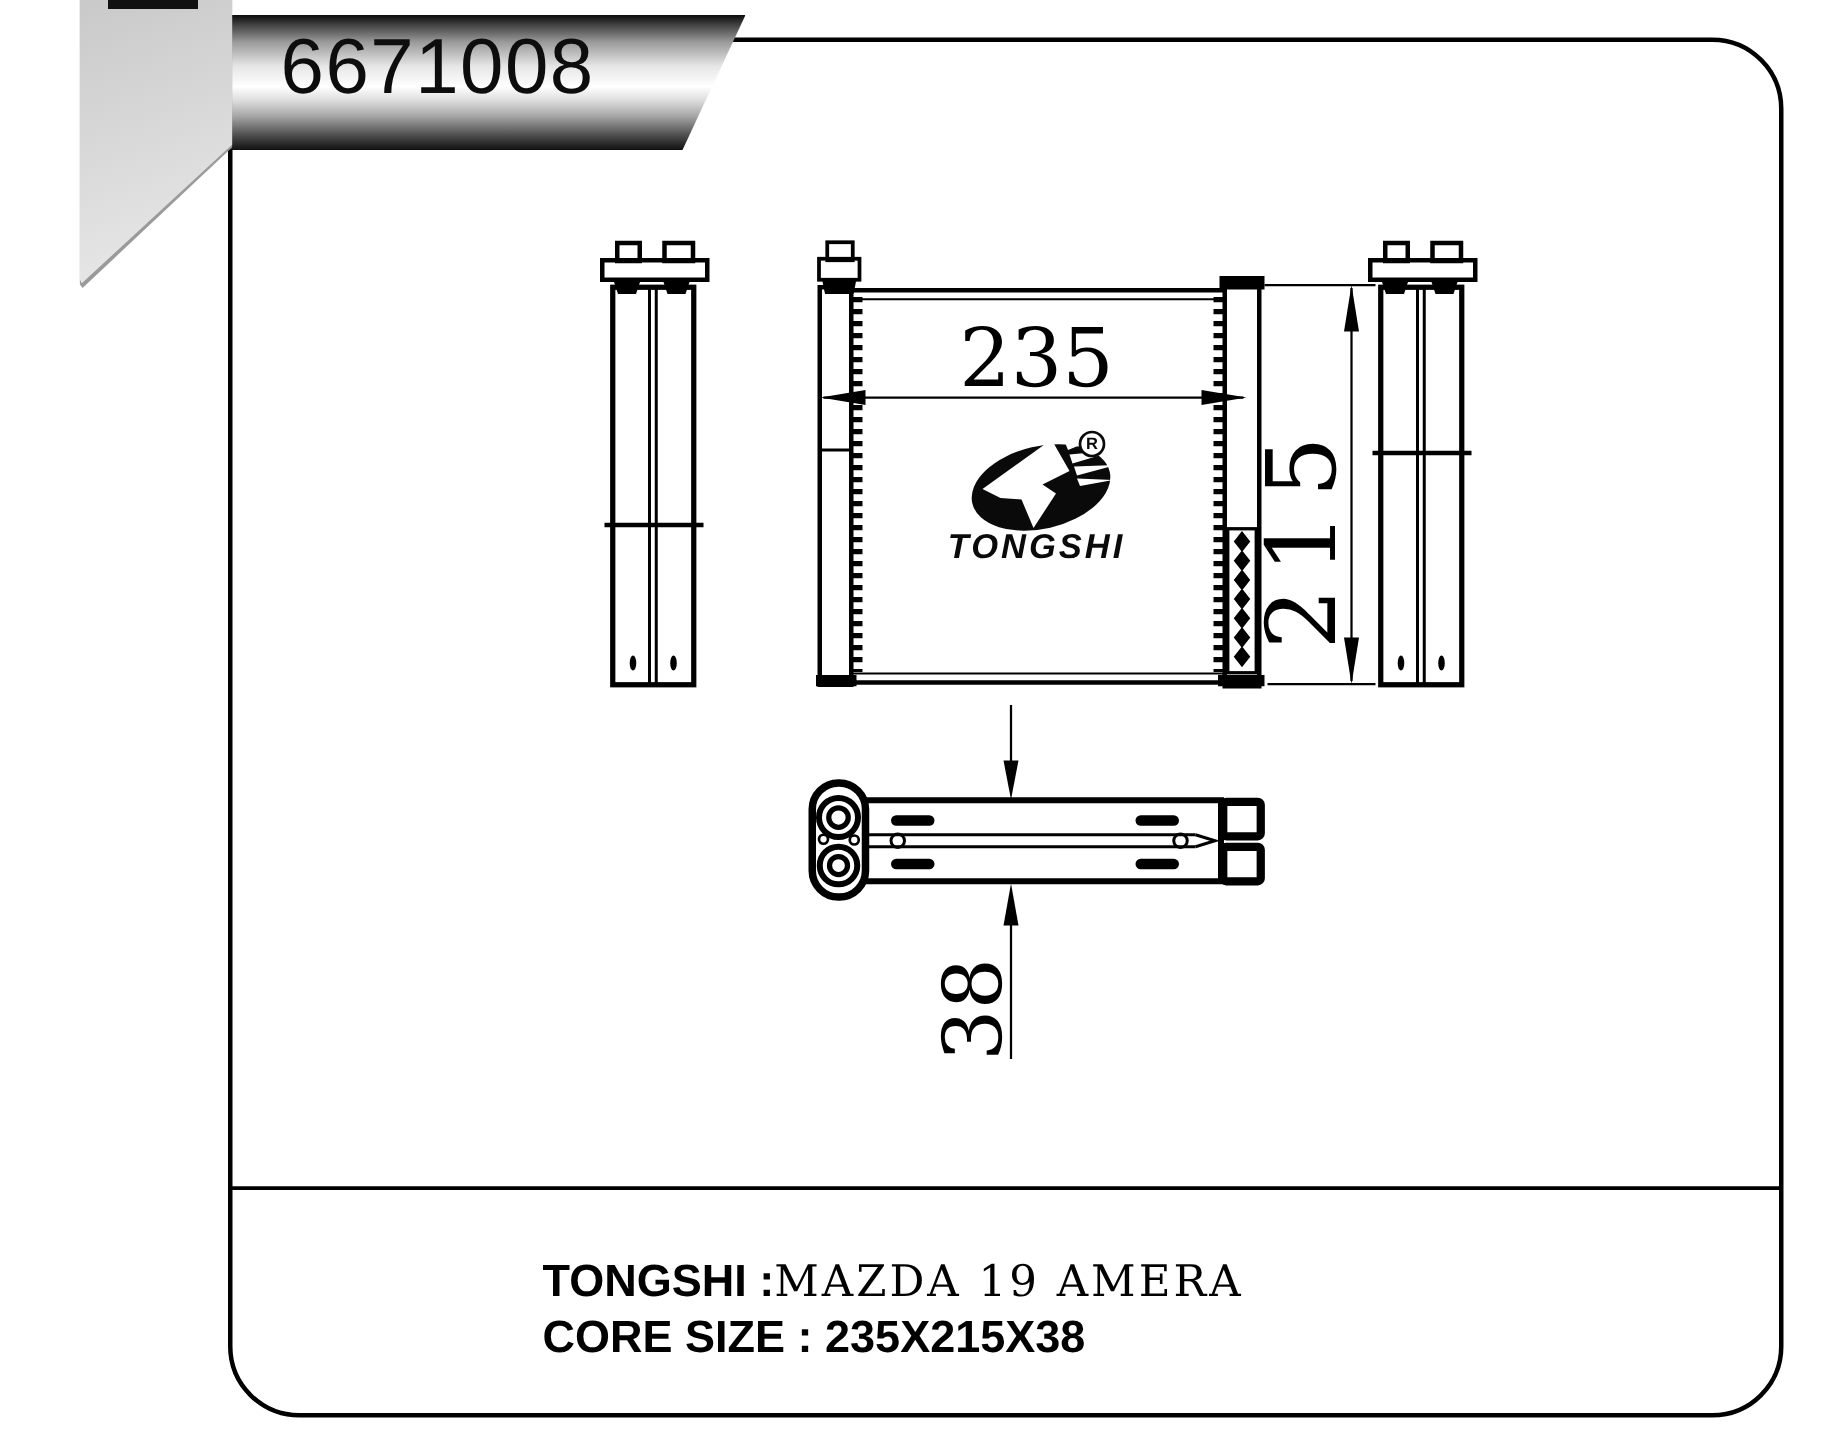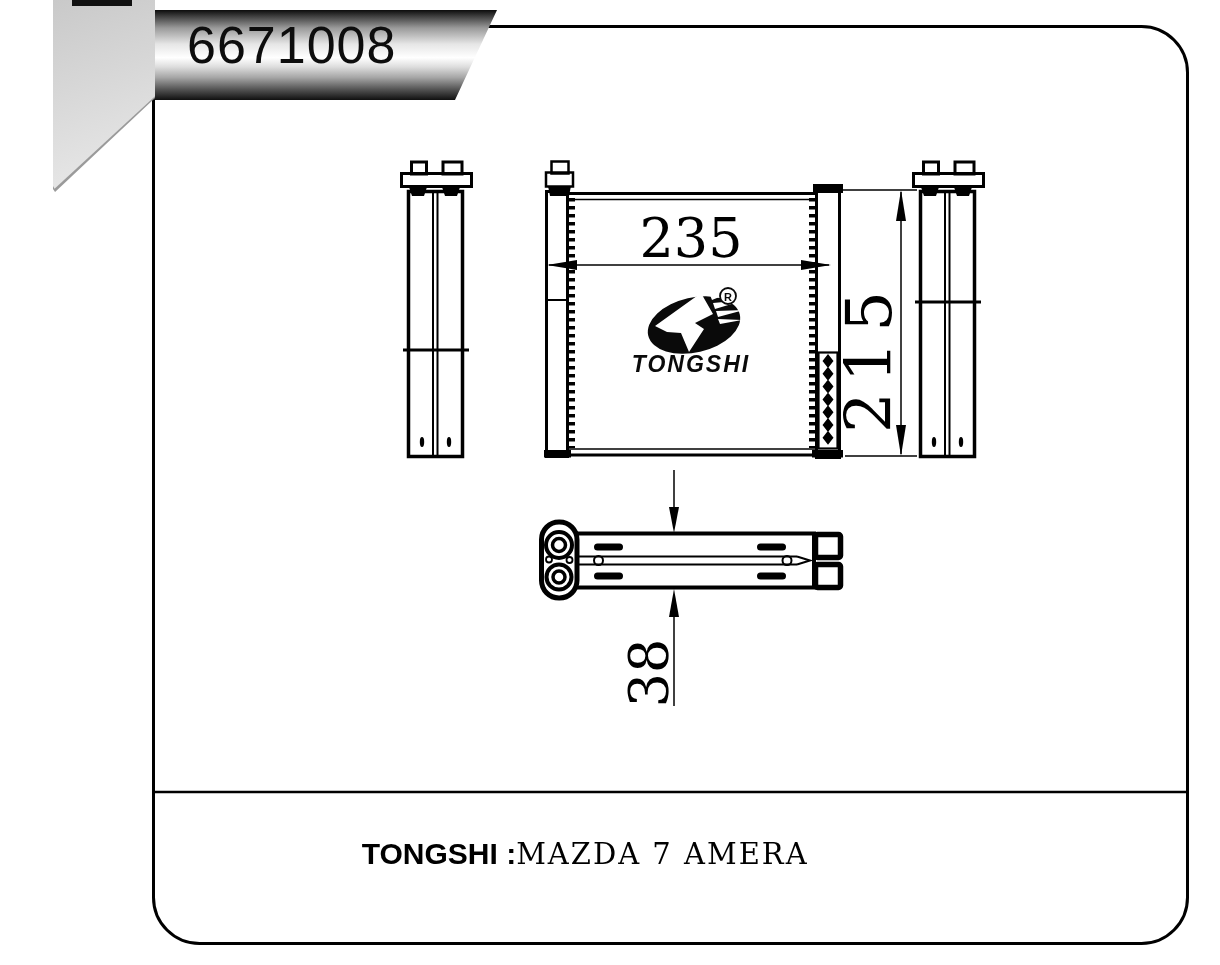--- a/index.html
+++ b/index.html
@@ -163,17 +163,20 @@
 
   <div class="banner">
     <span class="pn">6671008</span>
   </div>
   <div class="ribbon-edge"></div>
   <div class="ribbon"></div>
   <div class="topbar"></div>
 
   <div class="specs">
     <div class="spec-line">
-      <span class="lbl">TONGSHI</span><span class="sep"> :</span><span class="serifval">MAZDA 7 AMERA</span>
+      <span class="lbl">TONGSHI</span><span class="sep"> :</span><span class="serifval">MAZDA 19 AMERA</span>
+    </div>
+    <div class="spec-line">
+      <span class="lbl">CORE SIZE</span><span class="sep"> : </span><span class="sansval">235X215X38</span>
     </div>
   </div>
 
 </div>
 
 </body></html>

